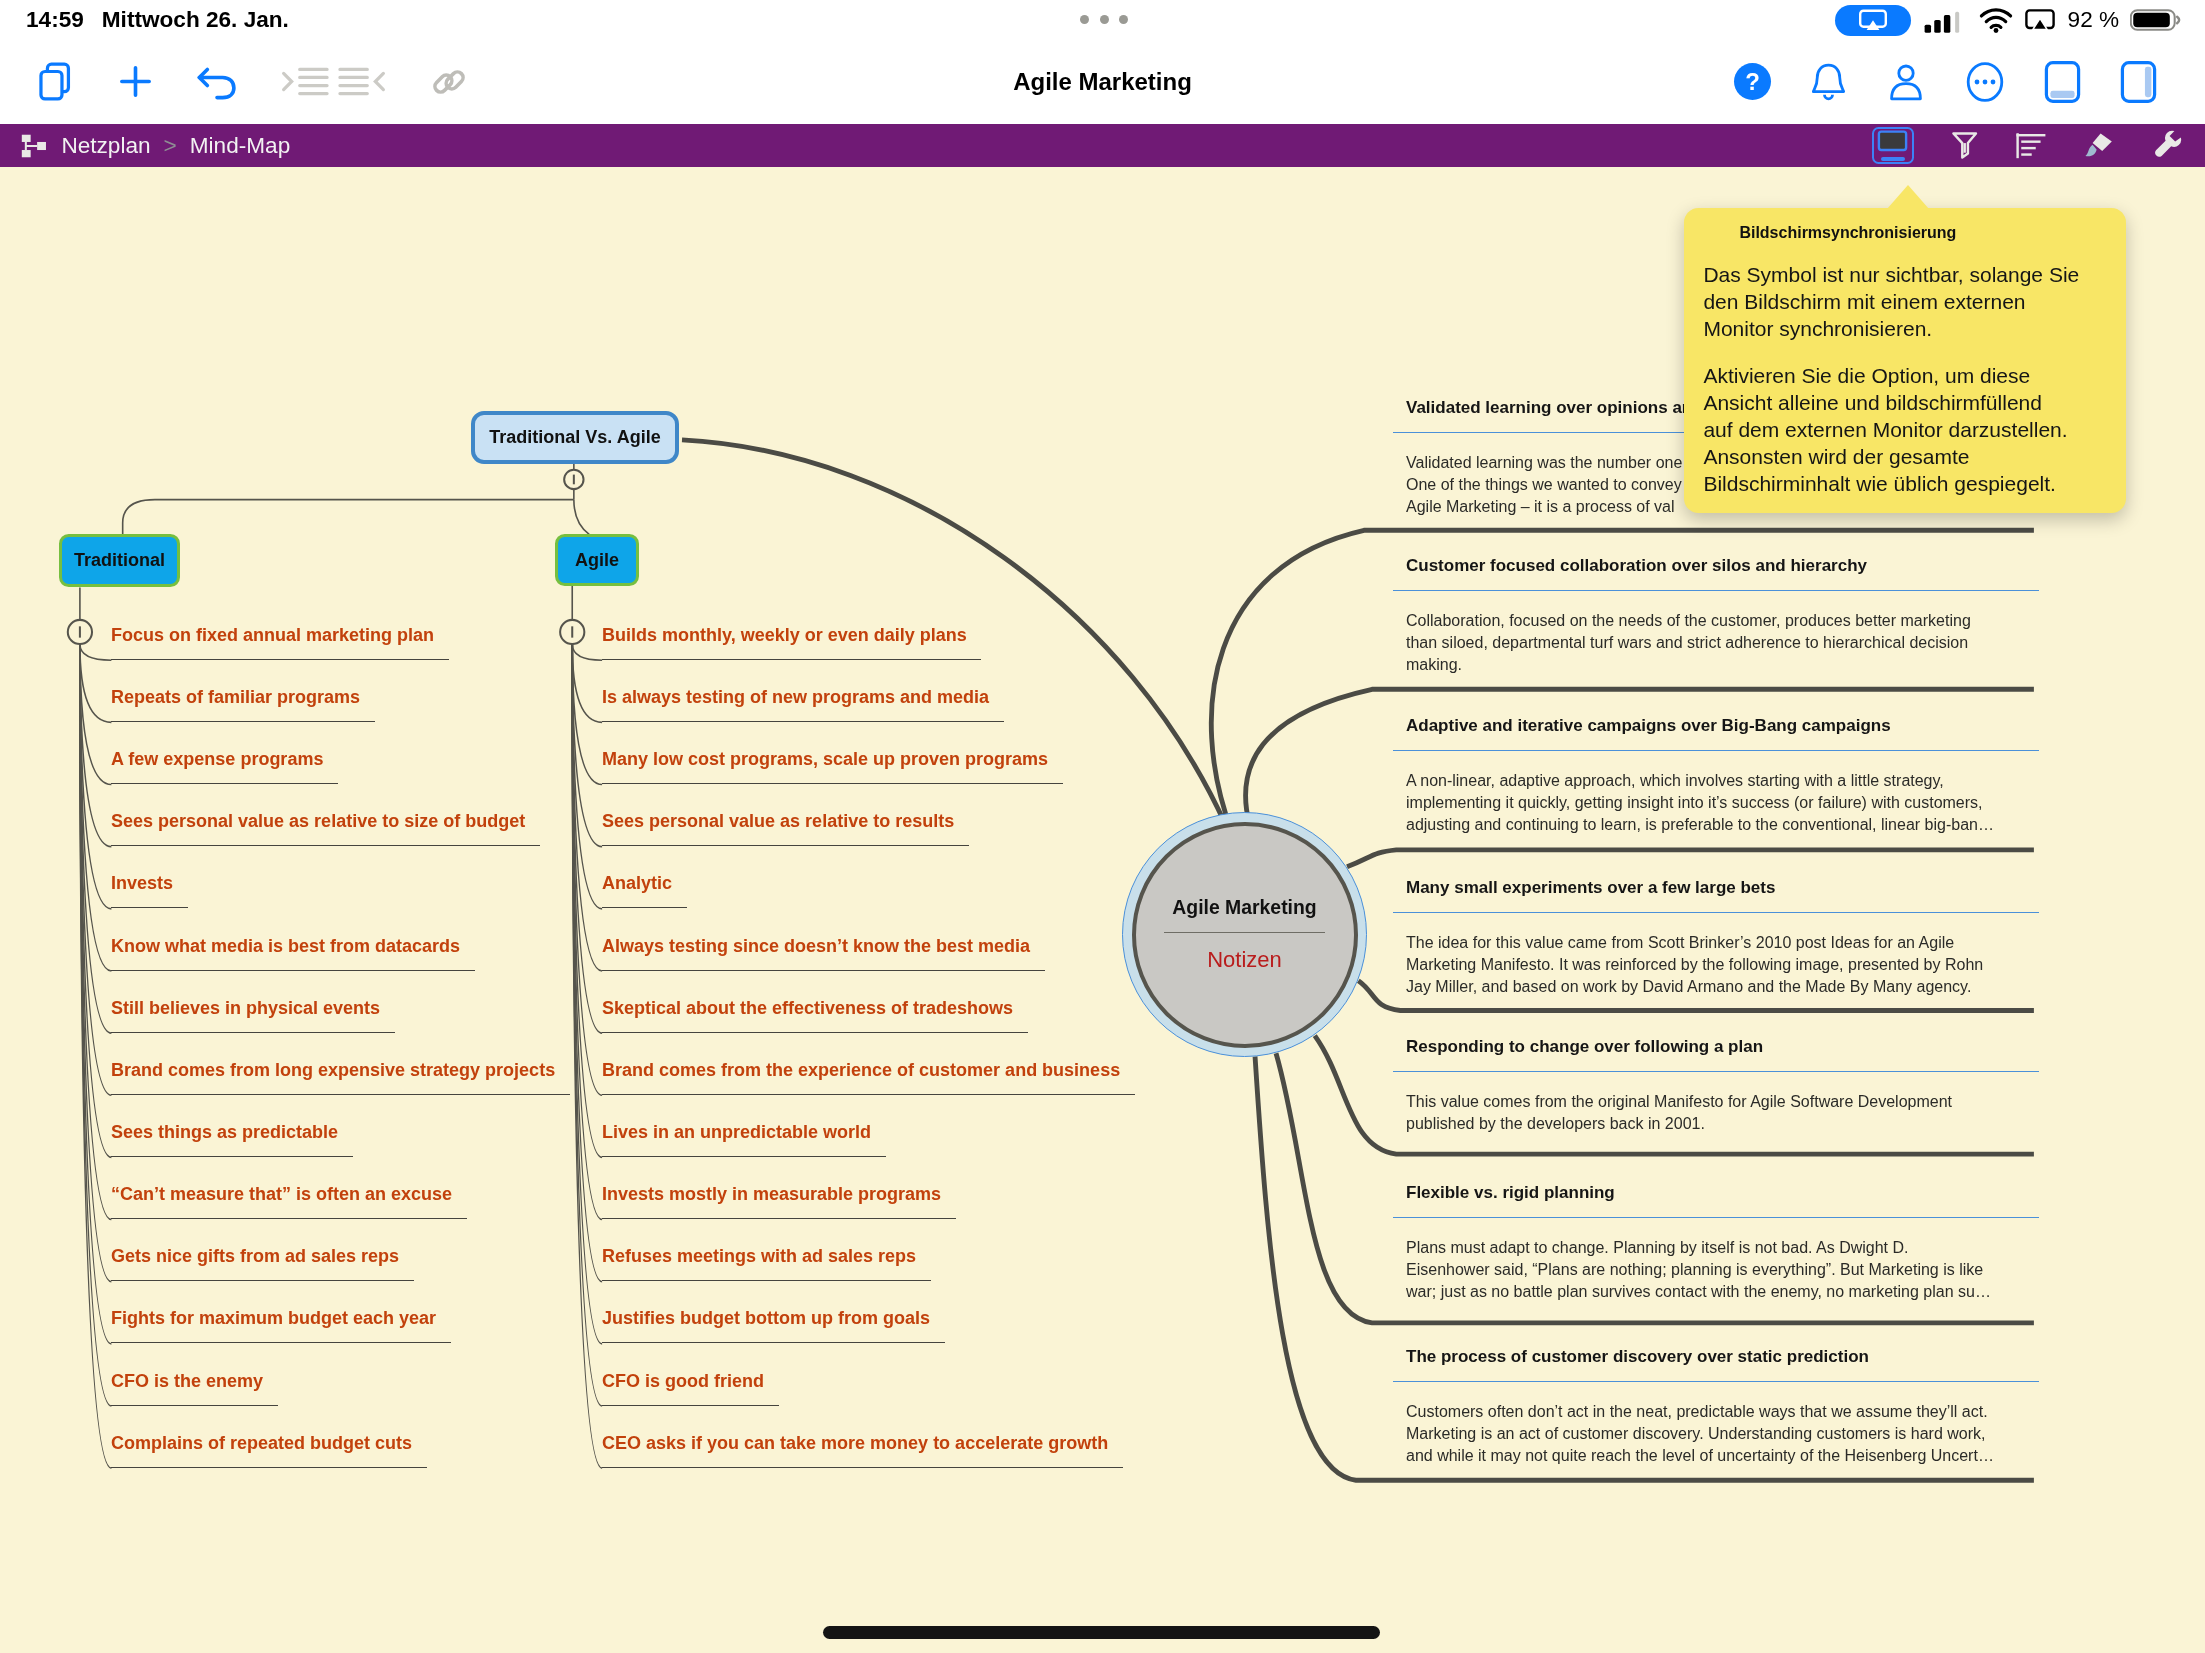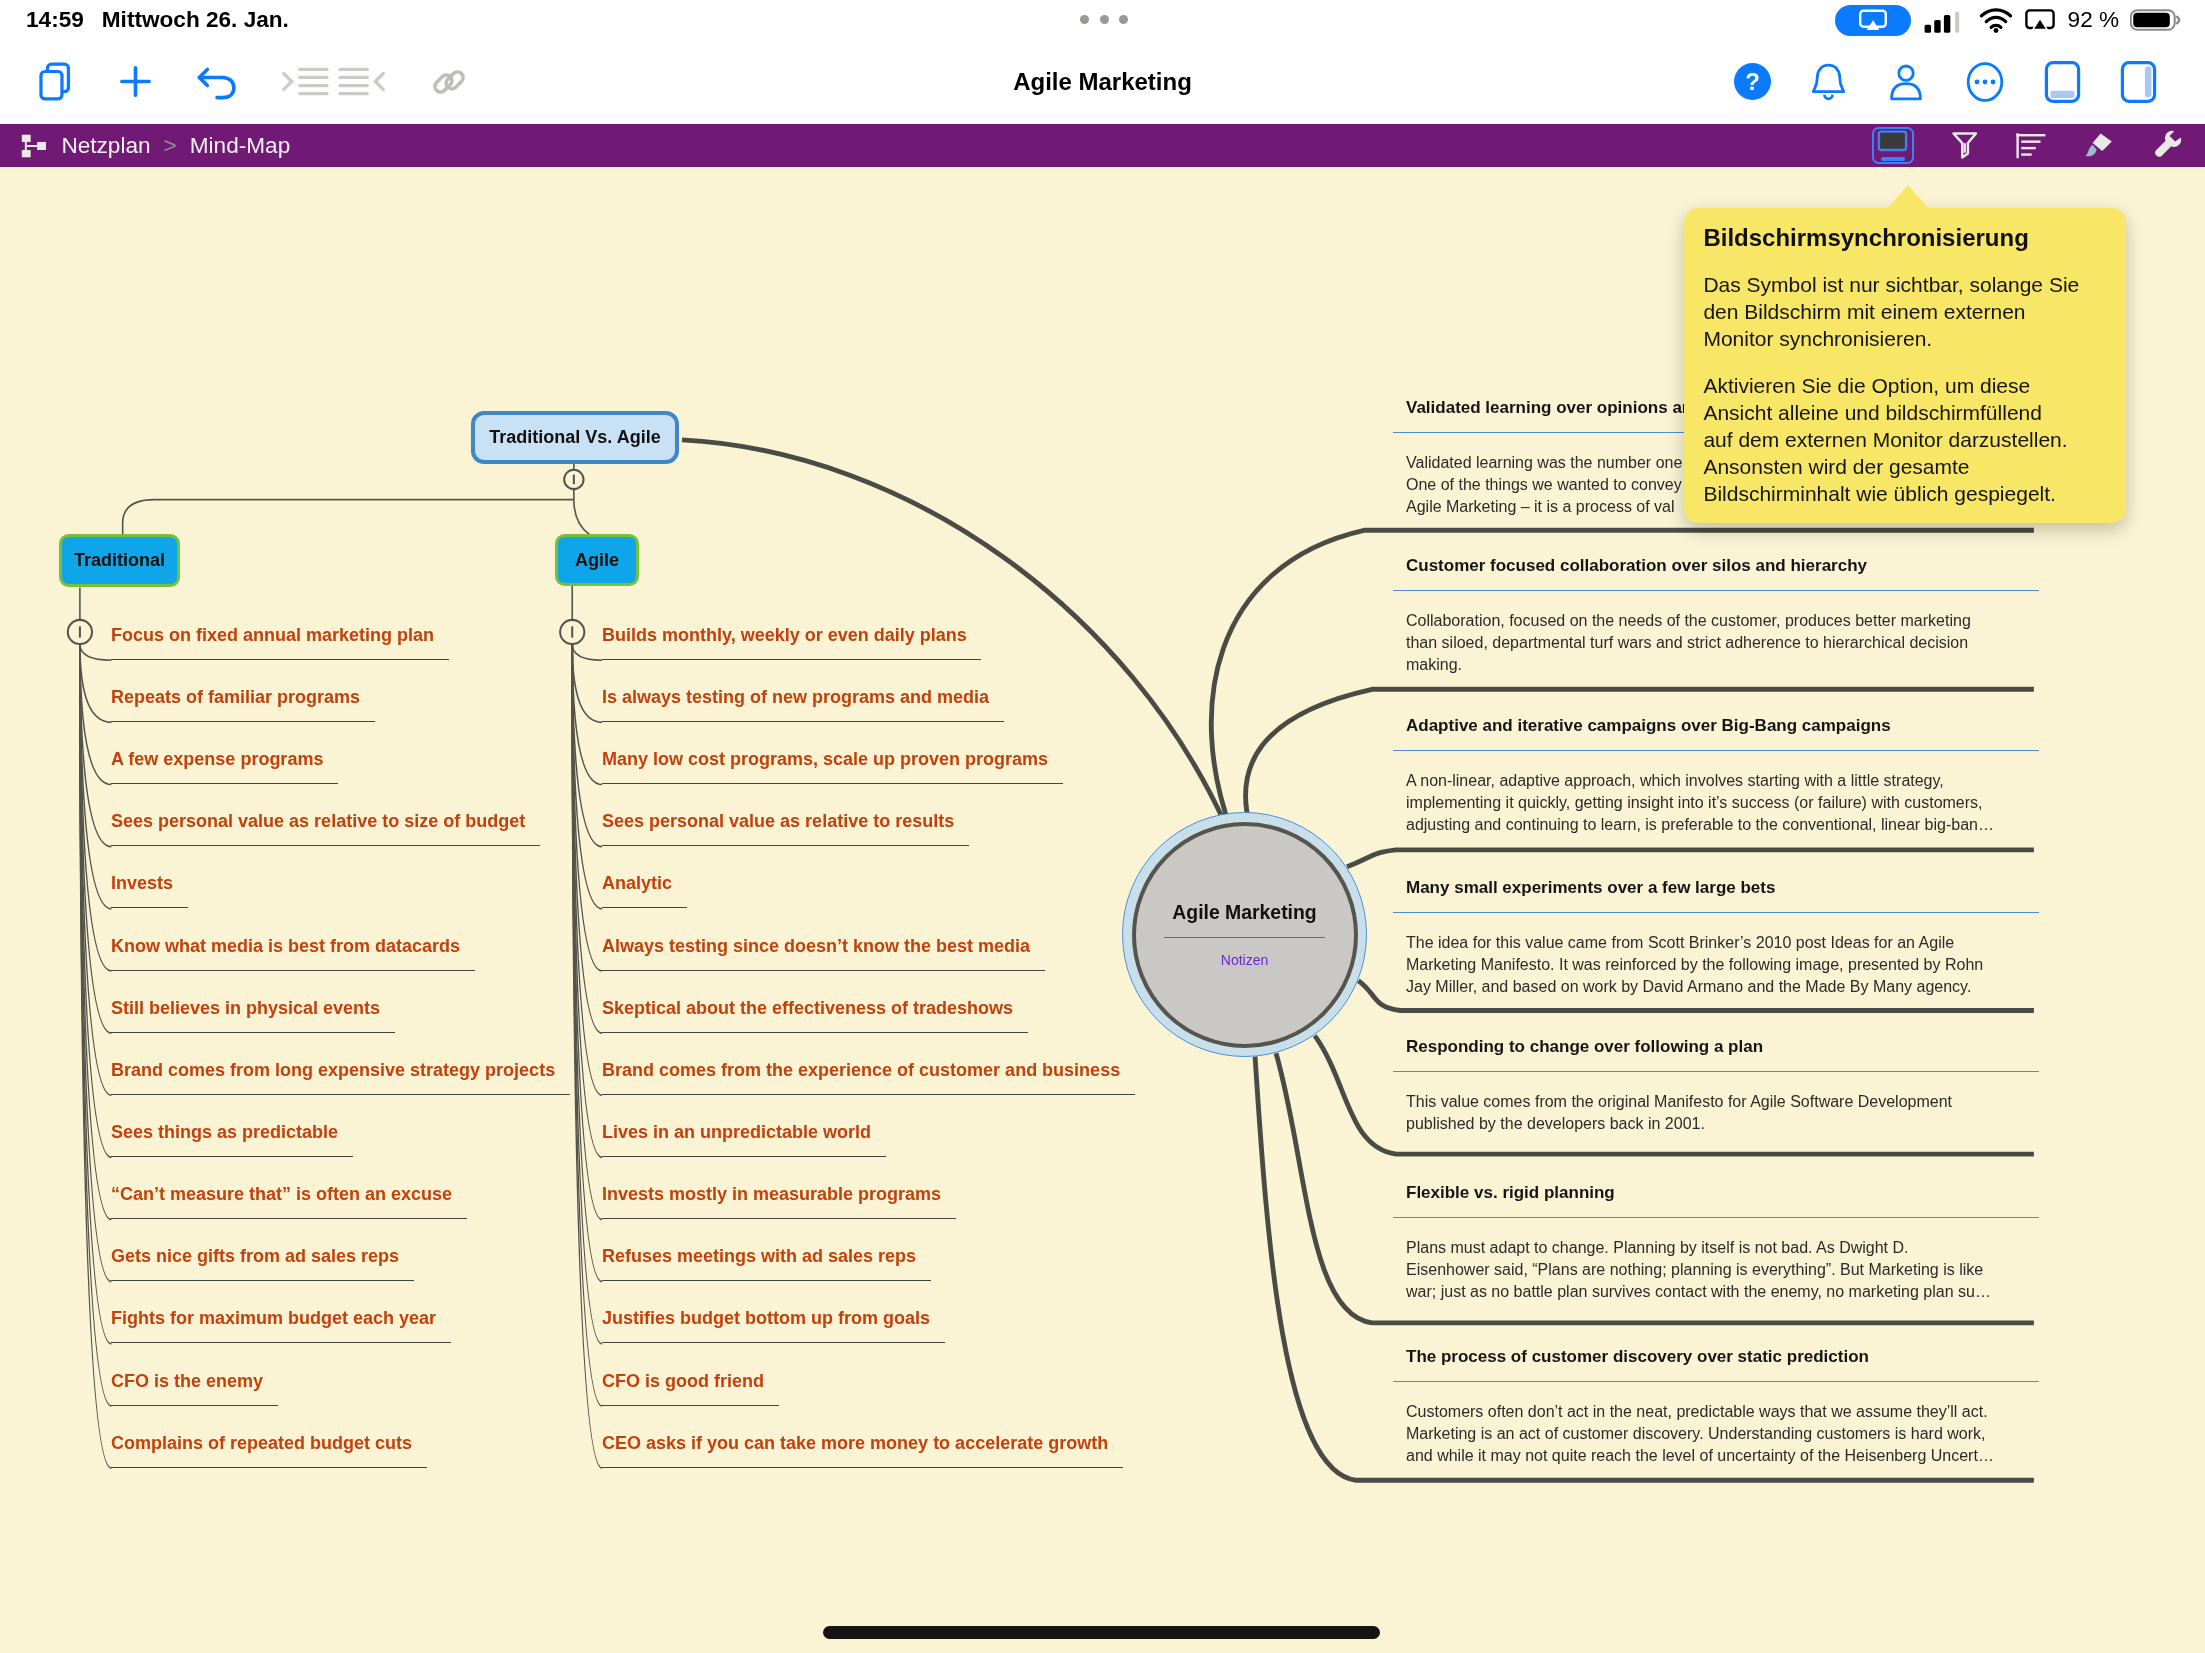--- a/index.html
+++ b/index.html
@@ -46,32 +46,32 @@
   .mi{position:absolute;z-index:3;font-size:18px;font-weight:700;color:#c2410c;line-height:21px;
       padding:0 14.5px 13px 0;border-bottom:1.6px solid #45443e;white-space:nowrap;}
   .mi.t{left:111px;} .mi.a{left:602px;}
   
   .center-ring{position:absolute;left:1122px;top:812px;width:245px;height:245px;border-radius:50%;
       background:#C8DFEA;border:1.6px solid #4a90d9;box-sizing:border-box;z-index:3;display:flex;align-items:center;justify-content:center;}
   .center-circle{width:226px;height:226px;border-radius:50%;background:#C9C8C4;border:4px solid #56554d;box-sizing:border-box;
       display:flex;flex-direction:column;align-items:center;justify-content:center;}
   .center-title{font-size:19.4px;font-weight:700;color:#111;}
   .center-divider{width:161px;border-top:1.6px solid #6e6d65;margin:13px 0 14.5px 0;}
-  .center-sub{font-size:14px;color:#6d28d9;}
+  .center-sub{font-size:22px;color:#b91c1c;}
   
   .note{position:absolute;left:1393px;width:646px;z-index:2;}
   .note-heading{font-size:17px;font-weight:700;color:#151515;margin-left:13px;line-height:22.6px;}
   .note-sep{border-top:1.6px solid #4a90d9;margin-top:12px;}
   .note-body{font-size:16px;color:#2b2b28;line-height:22px;margin:19.4px 0 0 13px;white-space:pre-line;}
   
   .tooltip{position:absolute;left:1684px;top:208px;width:442px;box-sizing:border-box;background:#F8E666;
       border-radius:14.5px;padding:16px 19.4px;z-index:10;box-shadow:0 6.5px 18px rgba(0,0,0,0.22);}
   .tooltip:before{content:"";position:absolute;top:-22.6px;left:203px;border-left:21px solid transparent;
       border-right:21px solid transparent;border-bottom:24px solid #F8E666;}
-  .tt-title{font-size:24px;font-weight:700;color:#111;margin-bottom:19.4px;}
+  .tt-title{font-size:16px;font-weight:700;color:#111;margin-bottom:19.4px;margin-left:36px;}
   .tt-p{font-size:21px;color:#151515;line-height:27px;white-space:pre-line;}
   .tt-p + .tt-p{margin-top:19.4px;}
   
   .home-indicator{position:absolute;left:823px;top:1626px;width:557px;height:13px;border-radius:7.3px;background:#141414;z-index:7;}
   .icon{display:block;}
 </style>
 </head>
 <body>
 
 <svg id="connectors" viewBox="0 0 2732 2048">

